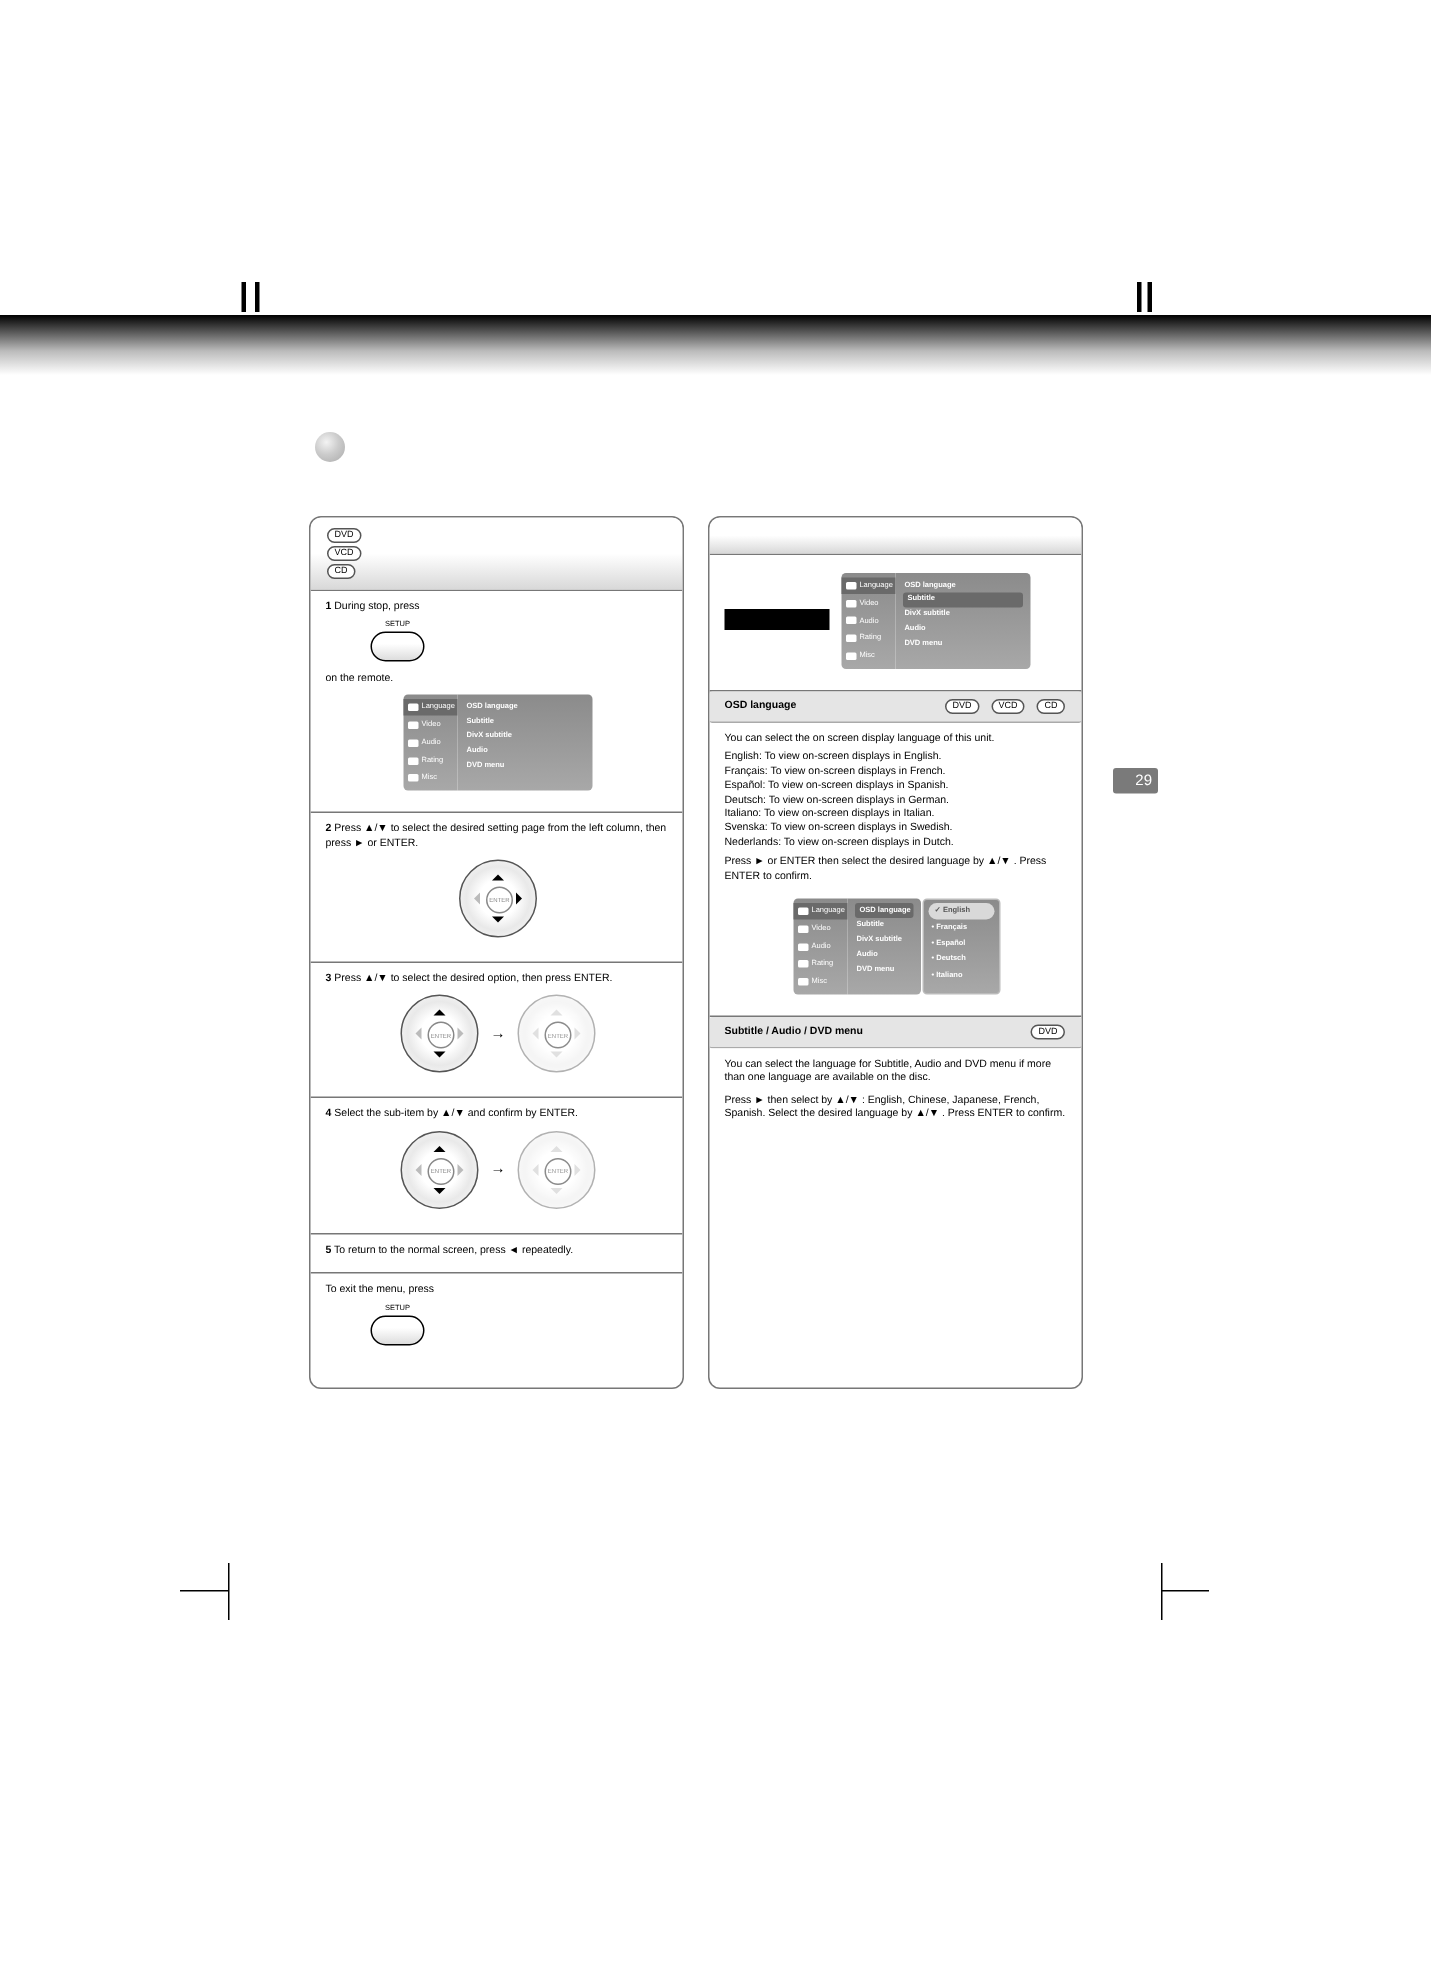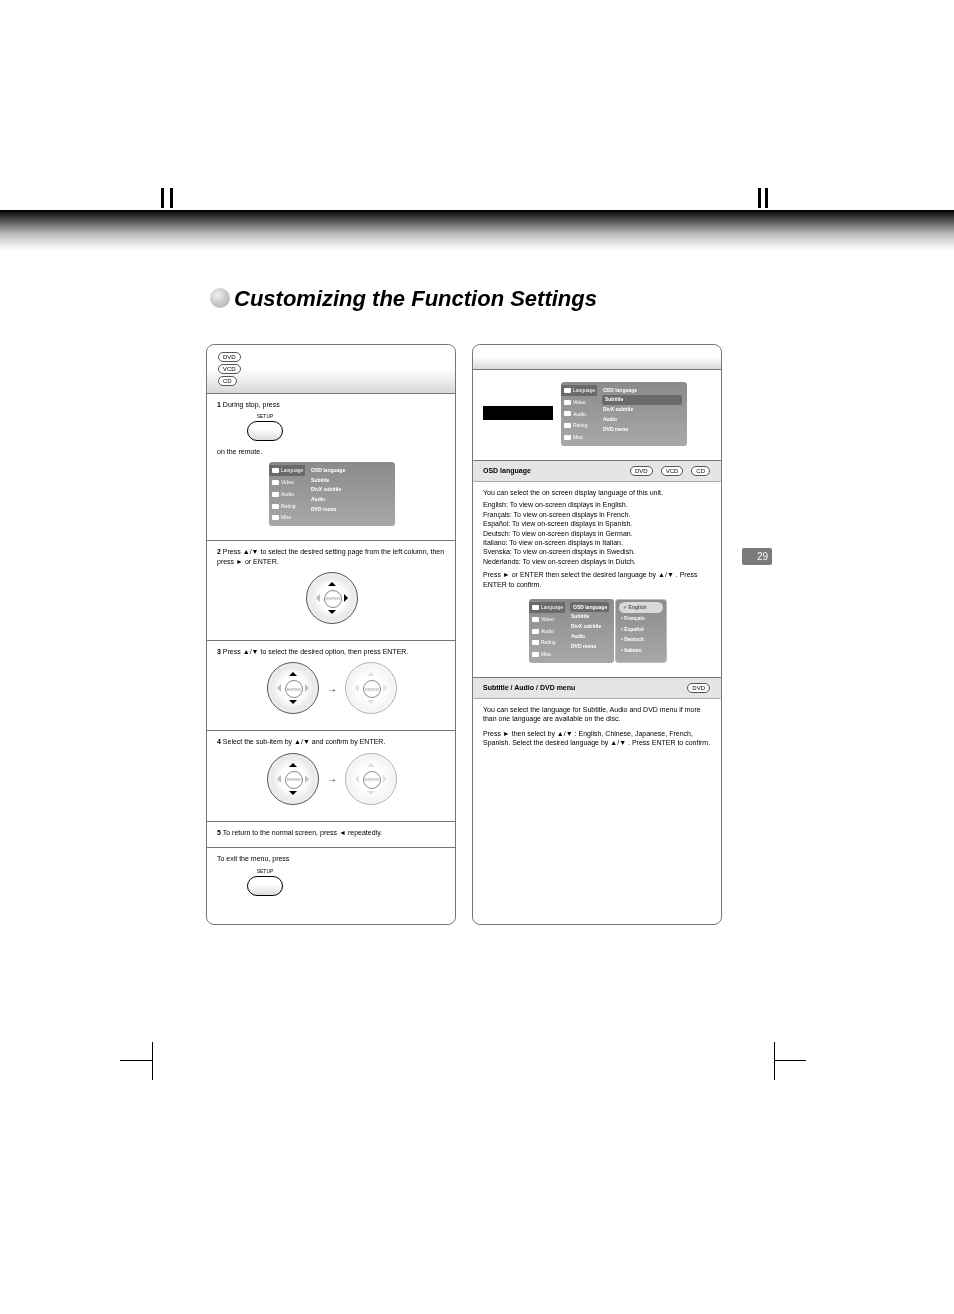--- a/index.html
+++ b/index.html
@@ -199,21 +199,21 @@
   .page-number {
     text-align: right;
     font-size: 10px;
     color: #fff;
     background: #7a7a7a;
     width: 22px;
     padding: 3px 4px;
     border-radius: 2px;
     position: absolute;
     left: 742px;
-    top: 548px;
+    top: 512px;
   }
 
   .staple-l, .staple-r {
     position: absolute;
     top: 188px;
     width: 3px;
     height: 20px;
     background: #000;
   }
   .staple-l { left: 161px; }
@@ -265,21 +265,21 @@
 <body>
 
 <div class="staple-l"></div>
 <div class="staple-r"></div>
 <div class="staple-l staple-l2"></div>
 <div class="staple-r staple-r2"></div>
 
 <div class="gradient-bar"></div>
 
 <div class="page-title">
-  <span class="circle"></span><span>Customizing the Function Settings</span>
+  <span class="circle"></span>
 </div>
 
 <div class="columns">
 
   <div class="col">
     <div class="col-header">
       <div><span class="badge">DVD</span></div>
       <div><span class="badge">VCD</span></div>
       <div><span class="badge">CD</span></div>
     </div>

